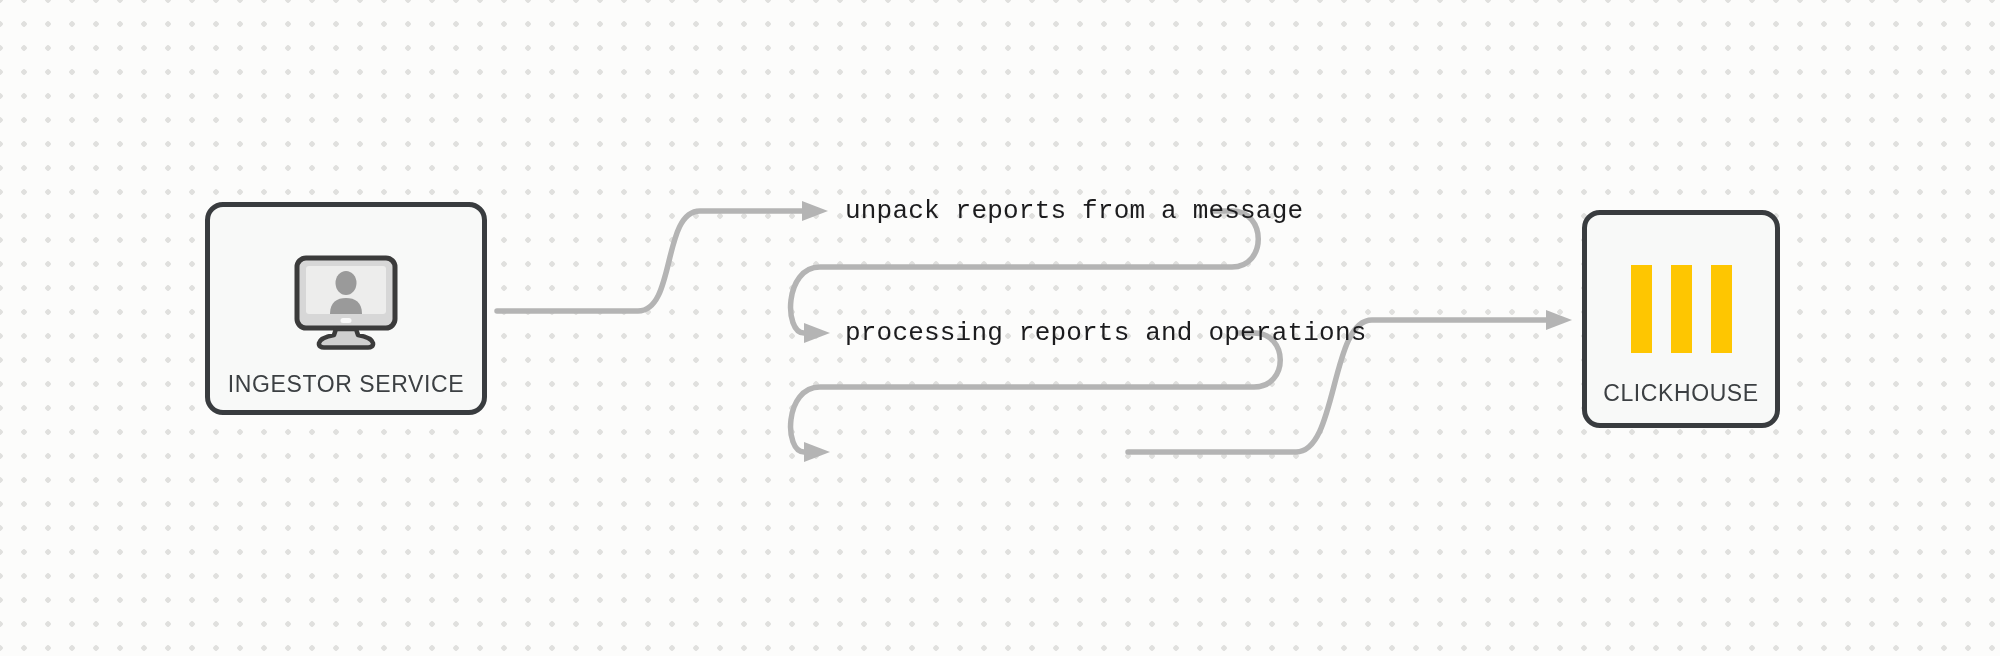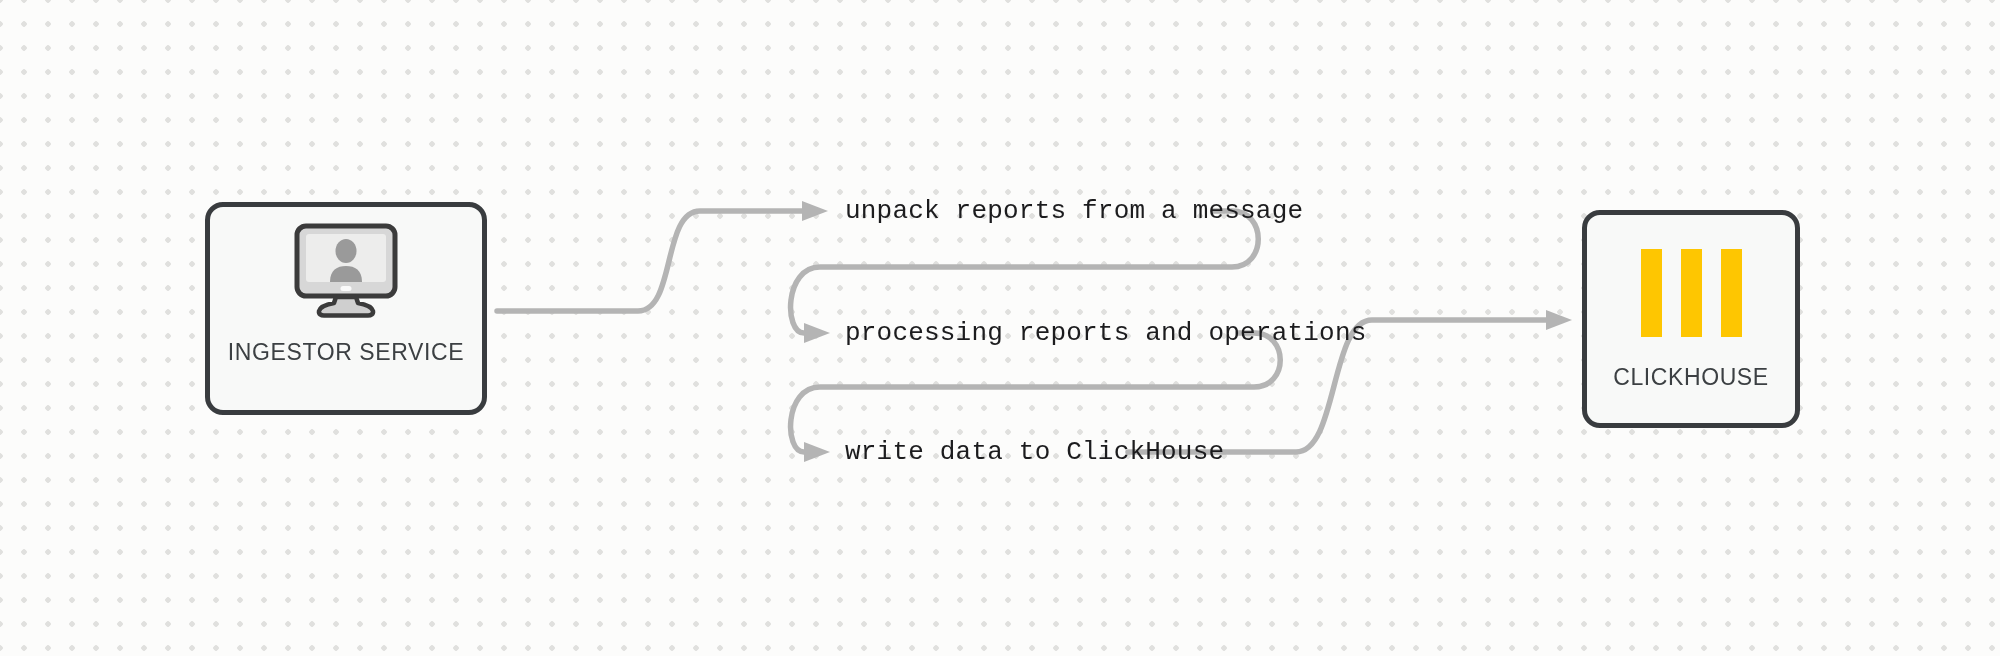--- a/index.html
+++ b/index.html
@@ -19,22 +19,22 @@
   }
   .canvas{position:relative;width:2000px;height:656px;}
   .edges{position:absolute;left:0;top:0;width:2000px;height:656px;}
   .edge{fill:none;stroke:var(--edge);stroke-width:5.5;stroke-linecap:round;stroke-linejoin:round;}
   .arrowhead{fill:var(--edge);}
   .node{
     position:absolute;background:var(--node-fill);
     border:5px solid var(--node-border);border-radius:18px;
     display:flex;flex-direction:column;align-items:center;
   }
-  .node-ingestor{left:205px;top:202px;width:282px;height:213px;padding-top:16px;}
-  .node-clickhouse{left:1582px;top:210px;width:218px;height:218px;padding-top:34px;}
+  .node-ingestor{left:205px;top:202px;width:282px;height:213px;padding-top:48px;}
+  .node-clickhouse{left:1582px;top:210px;width:198px;height:218px;padding-top:34px;justify-content:center;}
   .node-label{
     color:var(--node-label);font-size:23px;font-weight:400;letter-spacing:0.6px;
     line-height:30px;white-space:nowrap;
   }
   .node-ingestor .node-label{margin-top:14px;}
   .node-clickhouse .node-label{margin-top:25px;}
   .bars{display:flex;gap:19px;height:88px;}
   .bar{width:21px;height:88px;background:var(--brand-yellow);}
   .step-label{
     position:absolute;color:var(--step-text);font-size:26px;font-weight:500;
@@ -79,15 +79,14 @@
     <span class="bars">
       <span class="bar"></span>
       <span class="bar"></span>
       <span class="bar"></span>
     </span>
     <span class="node-label">CLICKHOUSE</span>
   </div>
 
   <div class="step-label step-1">unpack reports from a message</div>
   <div class="step-label step-2">processing reports and operations</div>
-  <div class="step-label step-3">write data to ClickHouse</div>
 
 </div>
 
 </body></html>

